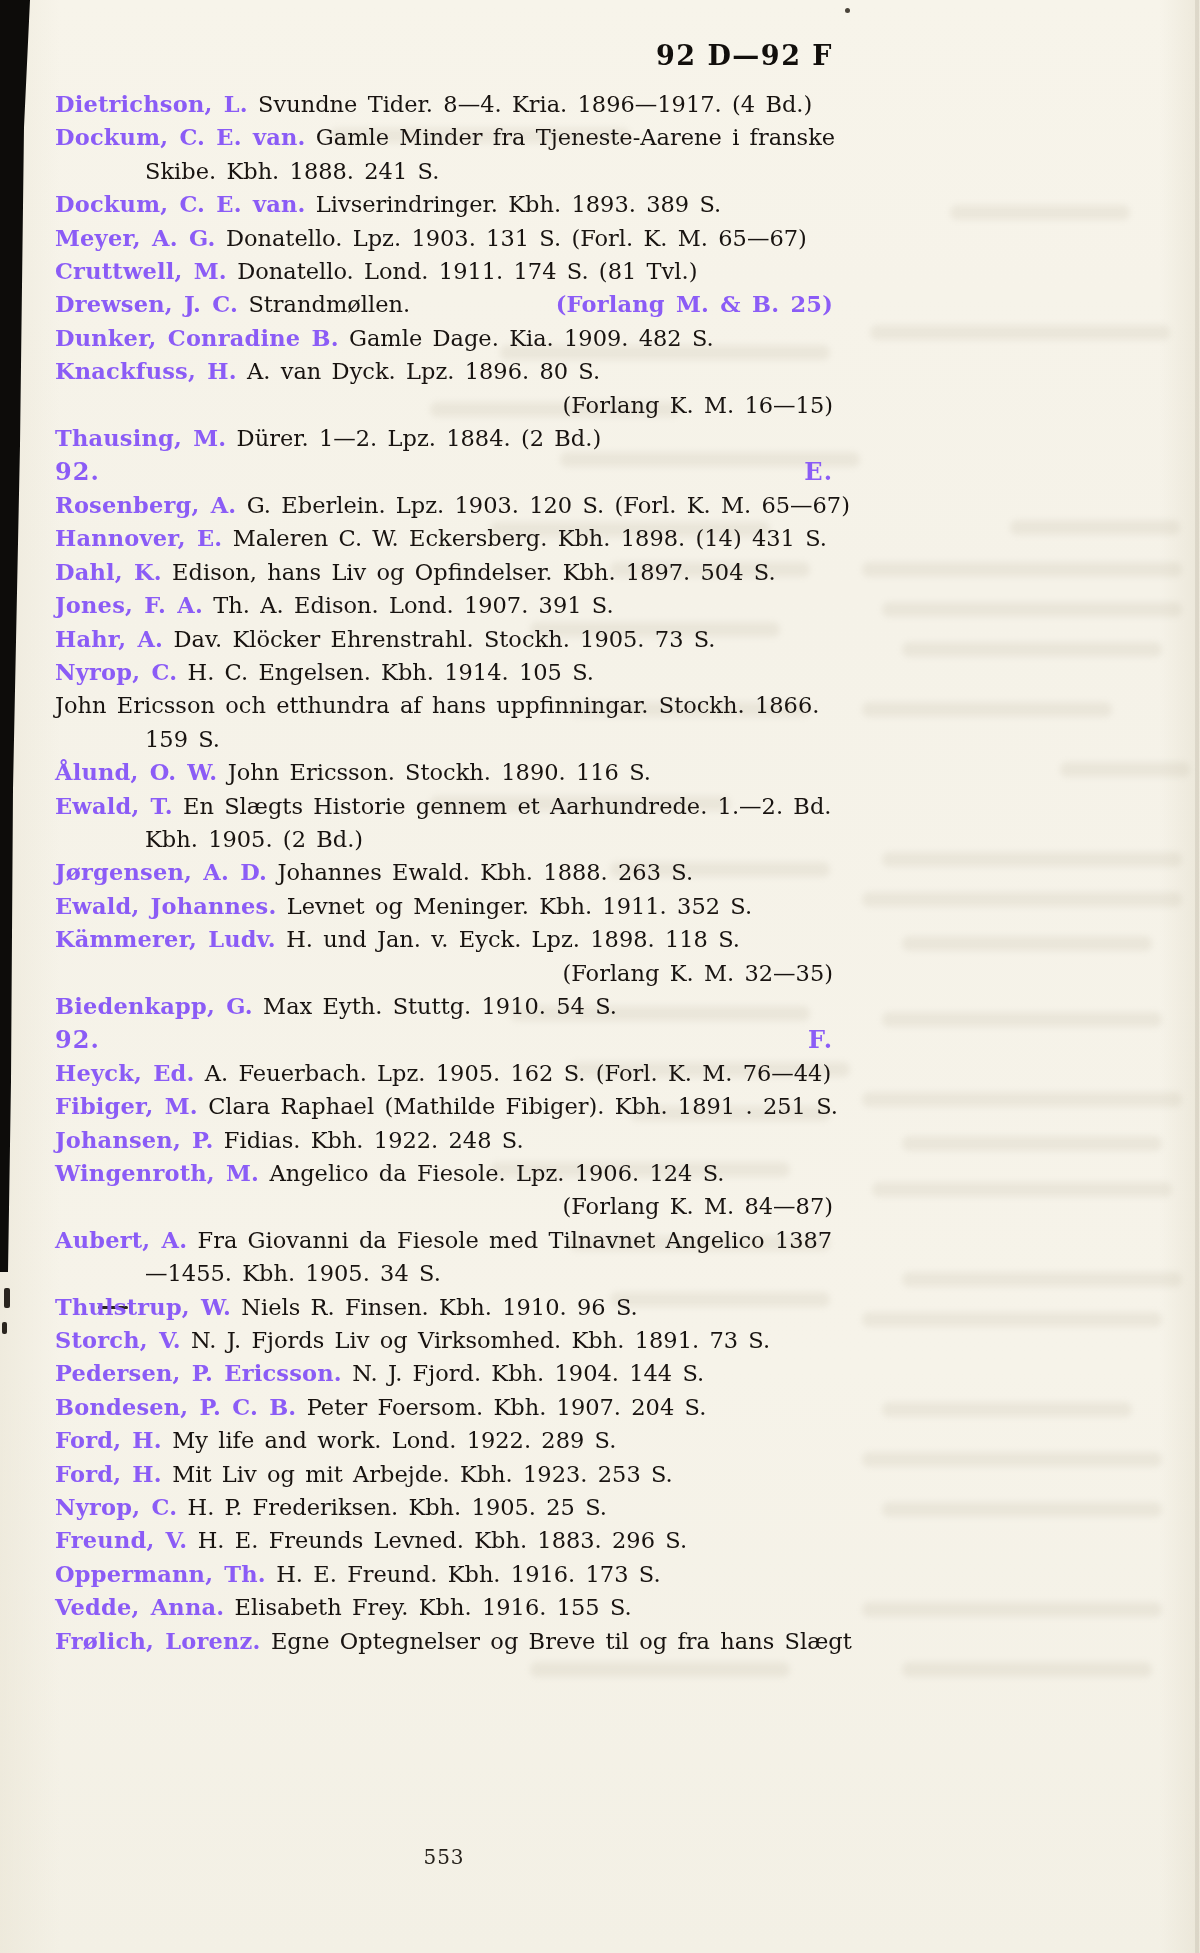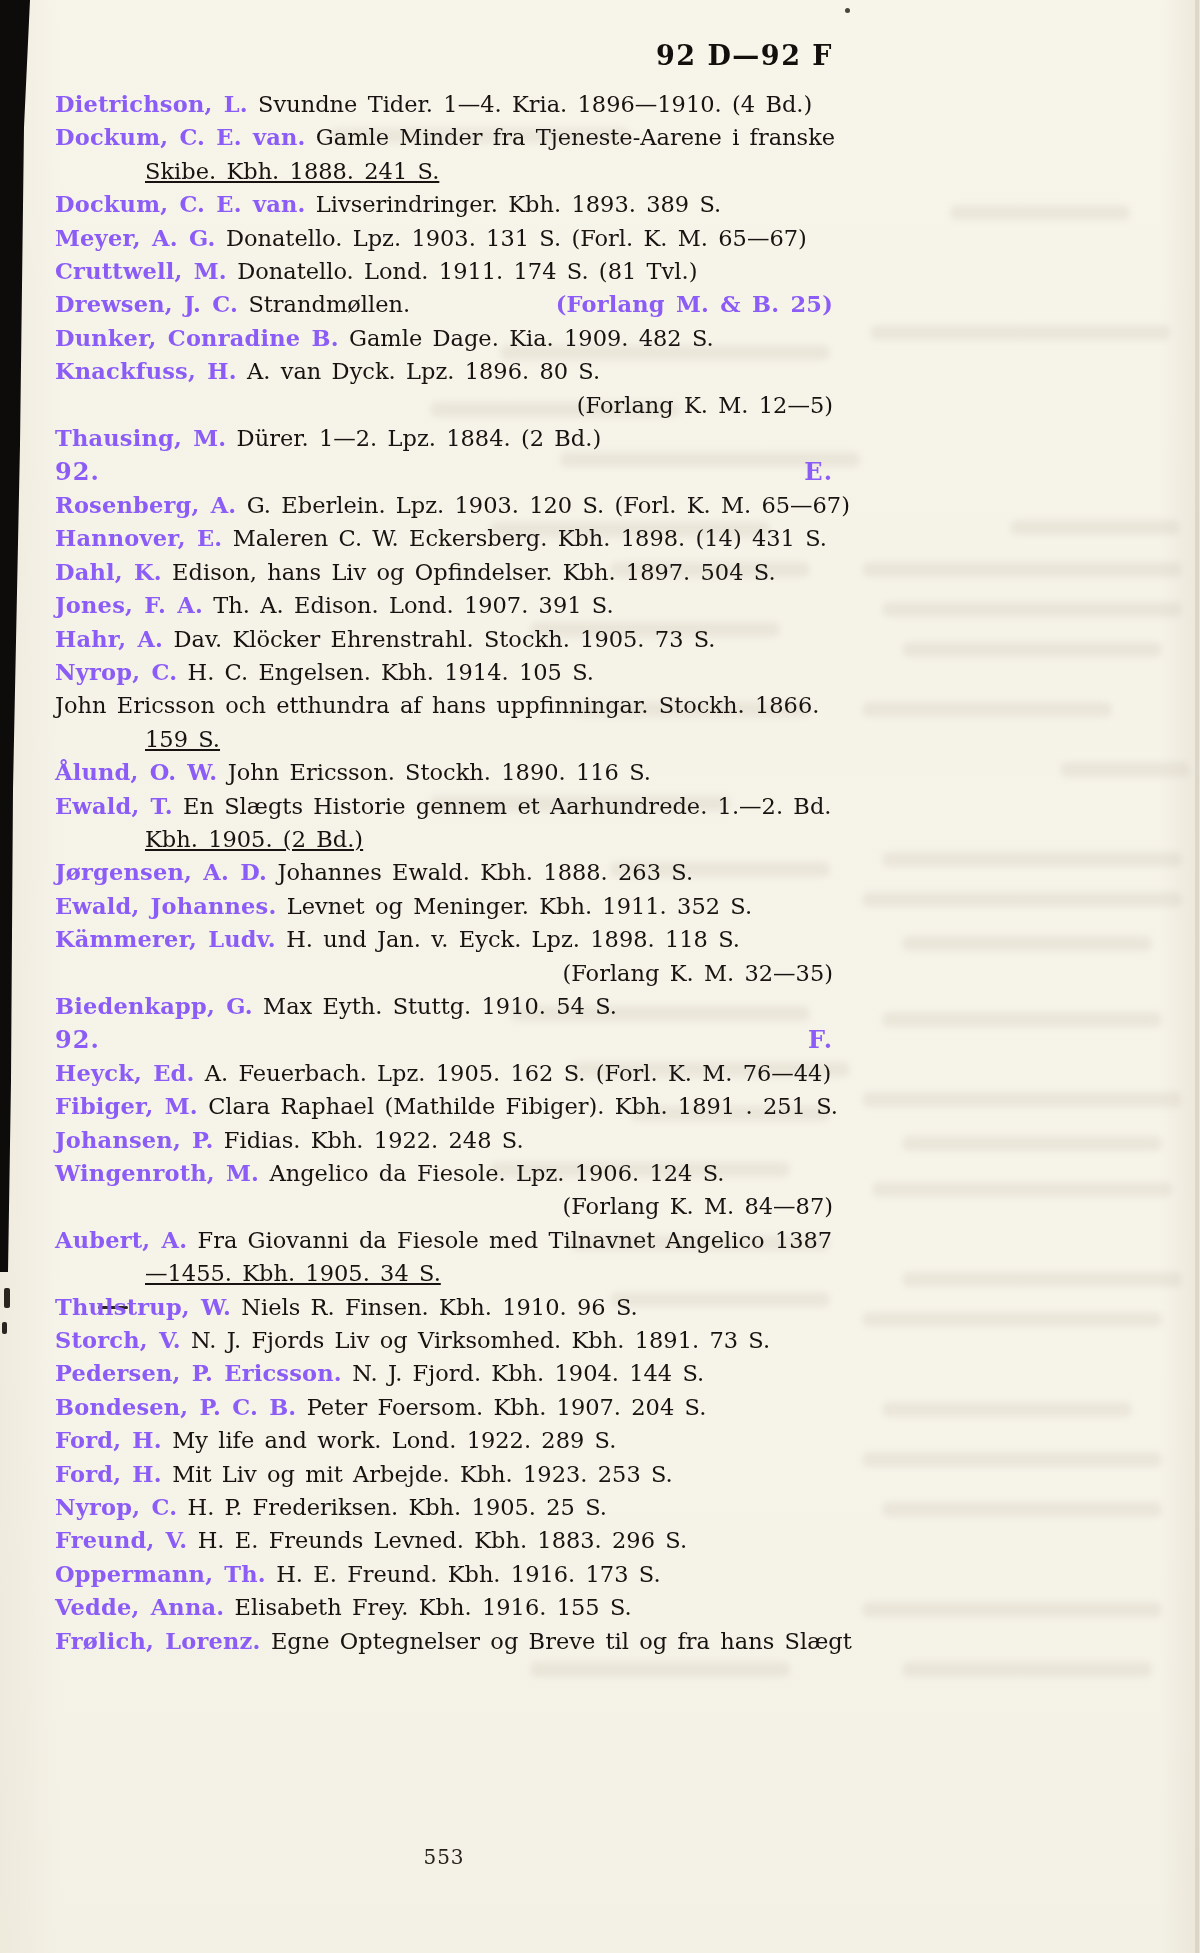--- a/index.html
+++ b/index.html
@@ -35,21 +35,21 @@
     font-weight:bold;font-size:27px;letter-spacing:1.5px;
     color:#120f0c;
   }
   .line{
     position:relative;
     line-height:33.4px;font-size:22.5px;
     white-space:nowrap;
     word-spacing:0.14em;
   }
   .line .author{font-weight:bold;color:#8b5cf6;letter-spacing:.2px;}
-  .line.cont{padding-left:90px;text-decoration:underline;}
+  .line.cont{padding-left:90px;}
   .line.right{text-align:right;}
   .line.entry-split{display:flex;justify-content:space-between;}
   .line.section{display:flex;justify-content:space-between;font-weight:bold;font-size:24px;}
   .line.section .author{letter-spacing:1px;}
   .footer{
     position:absolute;left:55px;top:1845px;width:778px;
     text-align:center;font-size:20px;color:#26211b;letter-spacing:1px;
   }
   .ghost{
     position:absolute;height:15px;border-radius:7px;
@@ -110,33 +110,33 @@
 
 <div class="leftbar"></div>
 <div class="dash" style="left:4px;top:1288px;width:6px;height:20px;"></div>
 <div class="dash" style="left:2px;top:1322px;width:5px;height:12px;"></div>
 <div class="dash" style="left:98px;top:1306px;width:30px;height:3px;"></div>
 <div class="dot" style="left:845px;top:8px;width:5px;height:5px;"></div>
 
 <div class="running-header">92 D—92 F</div>
 
 <div class="content">
-    <div class="line entry"><span class="author">Dietrichson, L.</span><span> Svundne Tider.  1—4.  Kria.  1896—1910.  (4 Bd.)</span></div>
+    <div class="line entry"><span class="author">Dietrichson, L.</span><span> Svundne Tider.  8—4.  Kria.  1896—1917.  (4 Bd.)</span></div>
     <div class="line entry"><span class="author">Dockum, C. E. van.</span><span> Gamle Minder fra Tjeneste-Aarene i franske</span></div>
     <div class="line cont"><span>Skibe.  Kbh.  1888.  241 S.</span></div>
     <div class="line entry"><span class="author">Dockum, C. E. van.</span><span> Livserindringer.  Kbh.  1893.  389 S.</span></div>
     <div class="line entry"><span class="author">Meyer, A. G.</span><span> Donatello.  Lpz. 1903.  131 S.  (Forl. K. M. 65—67)</span></div>
     <div class="line entry"><span class="author">Cruttwell, M.</span><span> Donatello.  Lond.  1911.  174 S.  (81 Tvl.)</span></div>
     <div class="line entry-split">
       <span><span class="author">Drewsen, J. C.</span><span> Strandmøllen.</span></span>
       <span class="author">(Forlang M. &amp; B. 25)</span>
     </div>
     <div class="line entry"><span class="author">Dunker, Conradine B.</span><span> Gamle Dage.  Kia.  1909.  482 S.</span></div>
     <div class="line entry"><span class="author">Knackfuss, H.</span><span> A. van Dyck.  Lpz.  1896.  80 S.</span></div>
-    <div class="line right"><span>(Forlang K. M. 12—5)</span></div>
+    <div class="line right"><span>(Forlang K. M. 16—15)</span></div>
     <div class="line entry"><span class="author">Thausing, M.</span><span> Dürer.  1—2.  Lpz.  1884.  (2 Bd.)</span></div>
     <div class="line section">
       <span><span class="author">92.</span></span>
       <span class="author">E.</span>
     </div>
     <div class="line entry"><span class="author">Rosenberg, A.</span><span> G. Eberlein.  Lpz. 1903.  120 S.  (Forl. K. M. 65—67)</span></div>
     <div class="line entry"><span class="author">Hannover, E.</span><span> Maleren C. W. Eckersberg.  Kbh.  1898.  (14)  431 S.</span></div>
     <div class="line entry"><span class="author">Dahl, K.</span><span> Edison, hans Liv og Opfindelser.  Kbh.  1897.  504 S.</span></div>
     <div class="line entry"><span class="author">Jones, F. A.</span><span> Th. A. Edison.  Lond.  1907.  391 S.</span></div>
     <div class="line entry"><span class="author">Hahr, A.</span><span> Dav. Klöcker Ehrenstrahl.  Stockh.  1905.  73 S.</span></div>

